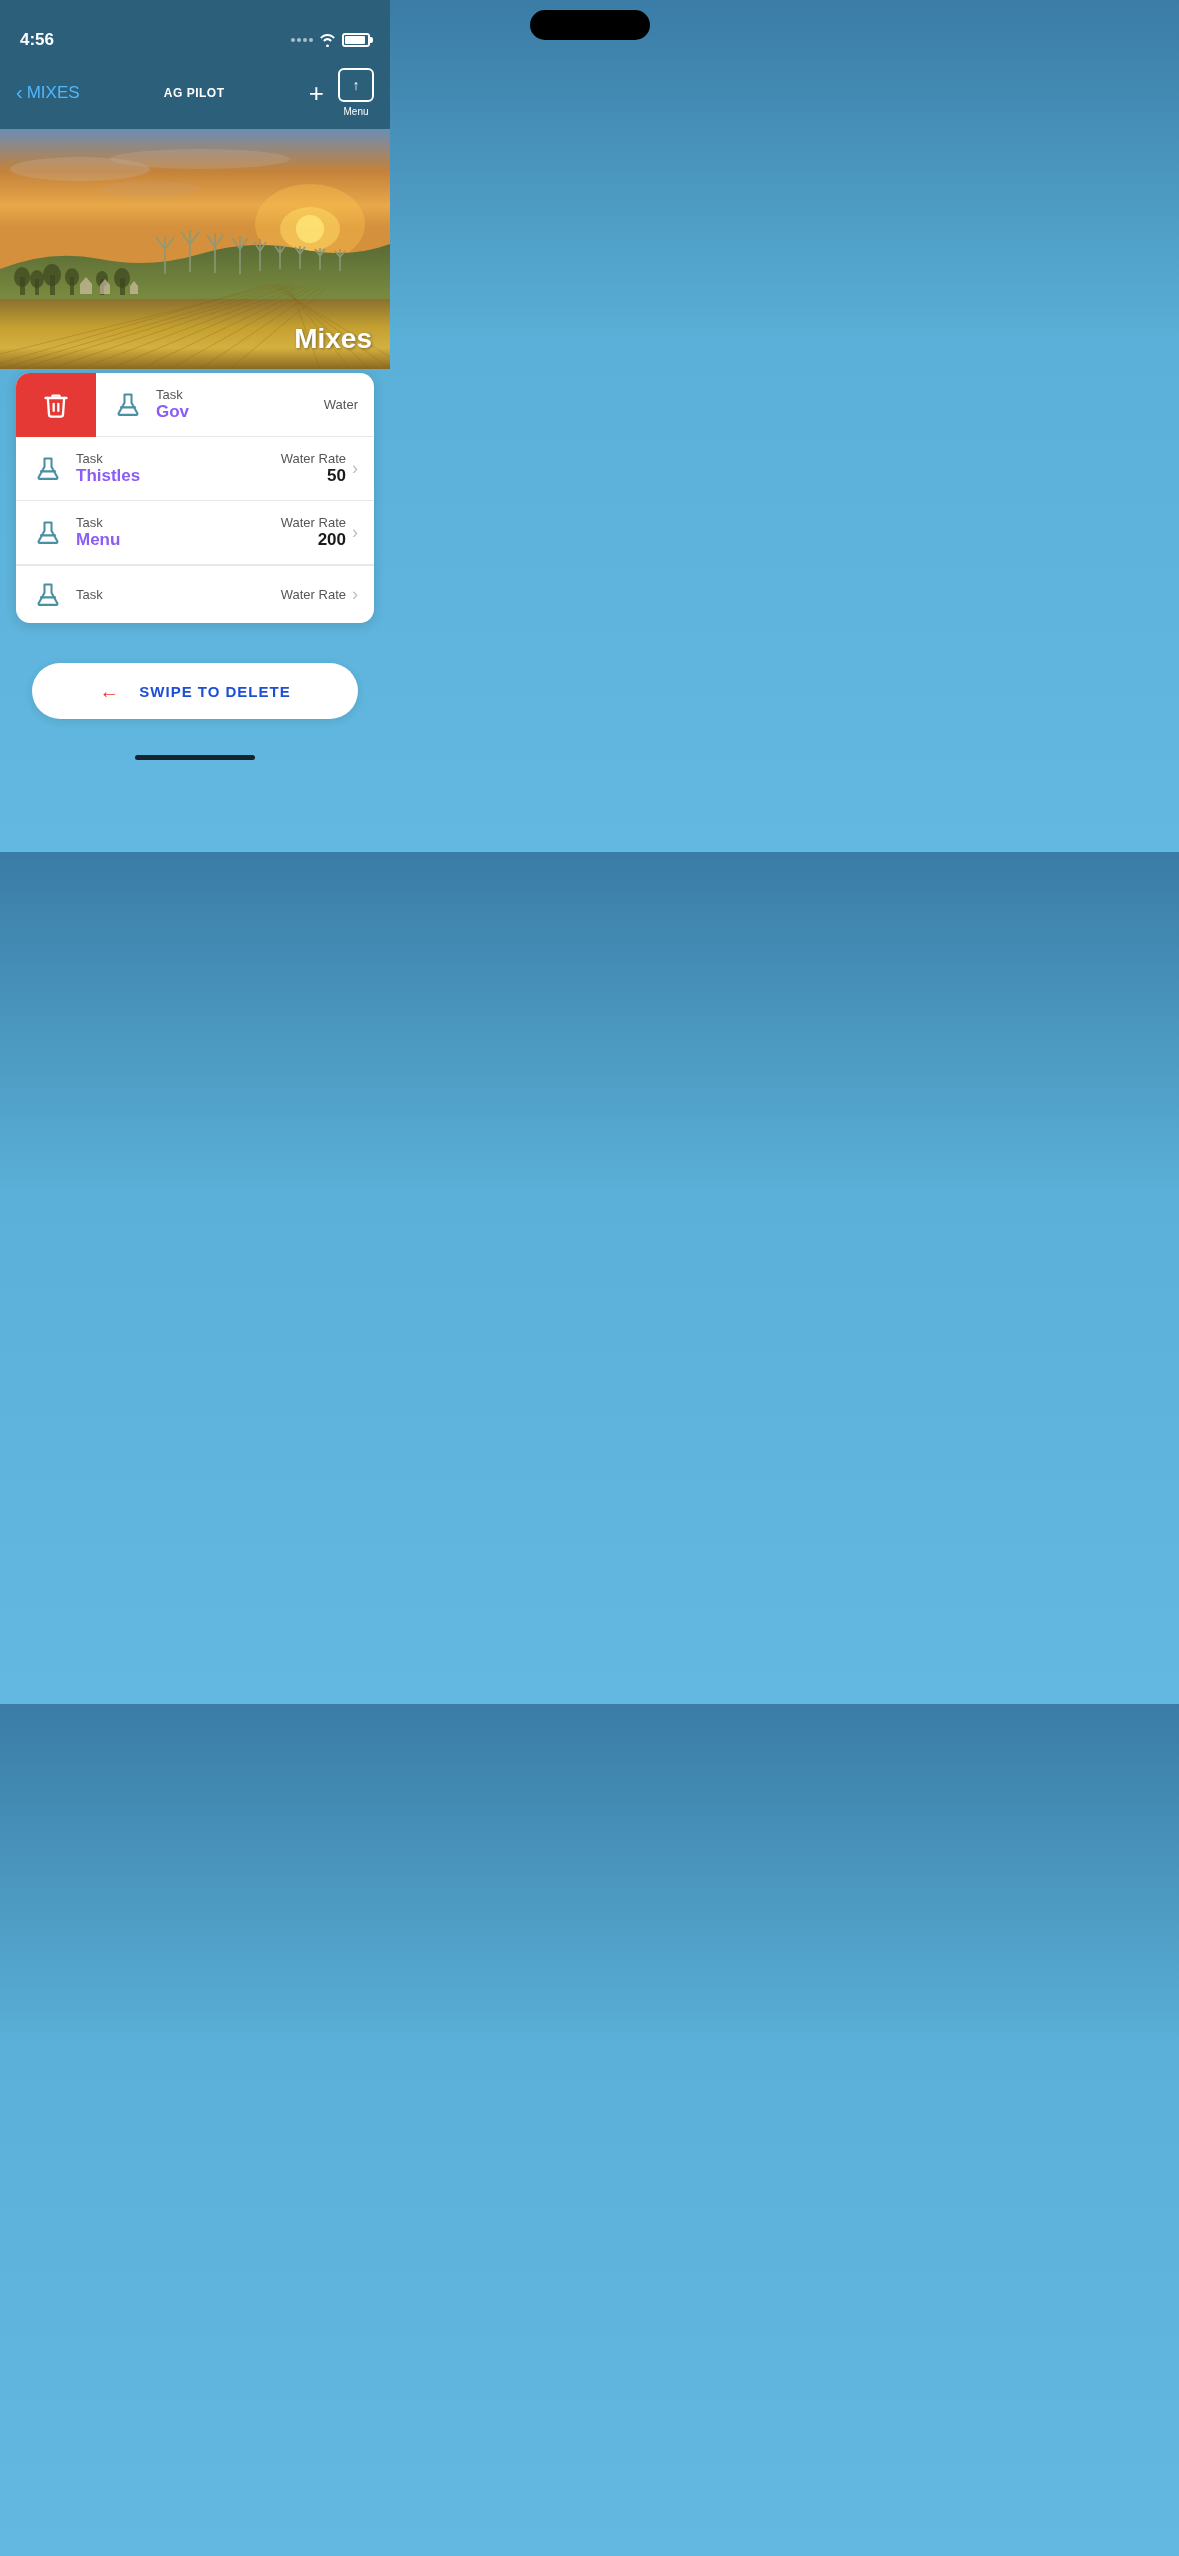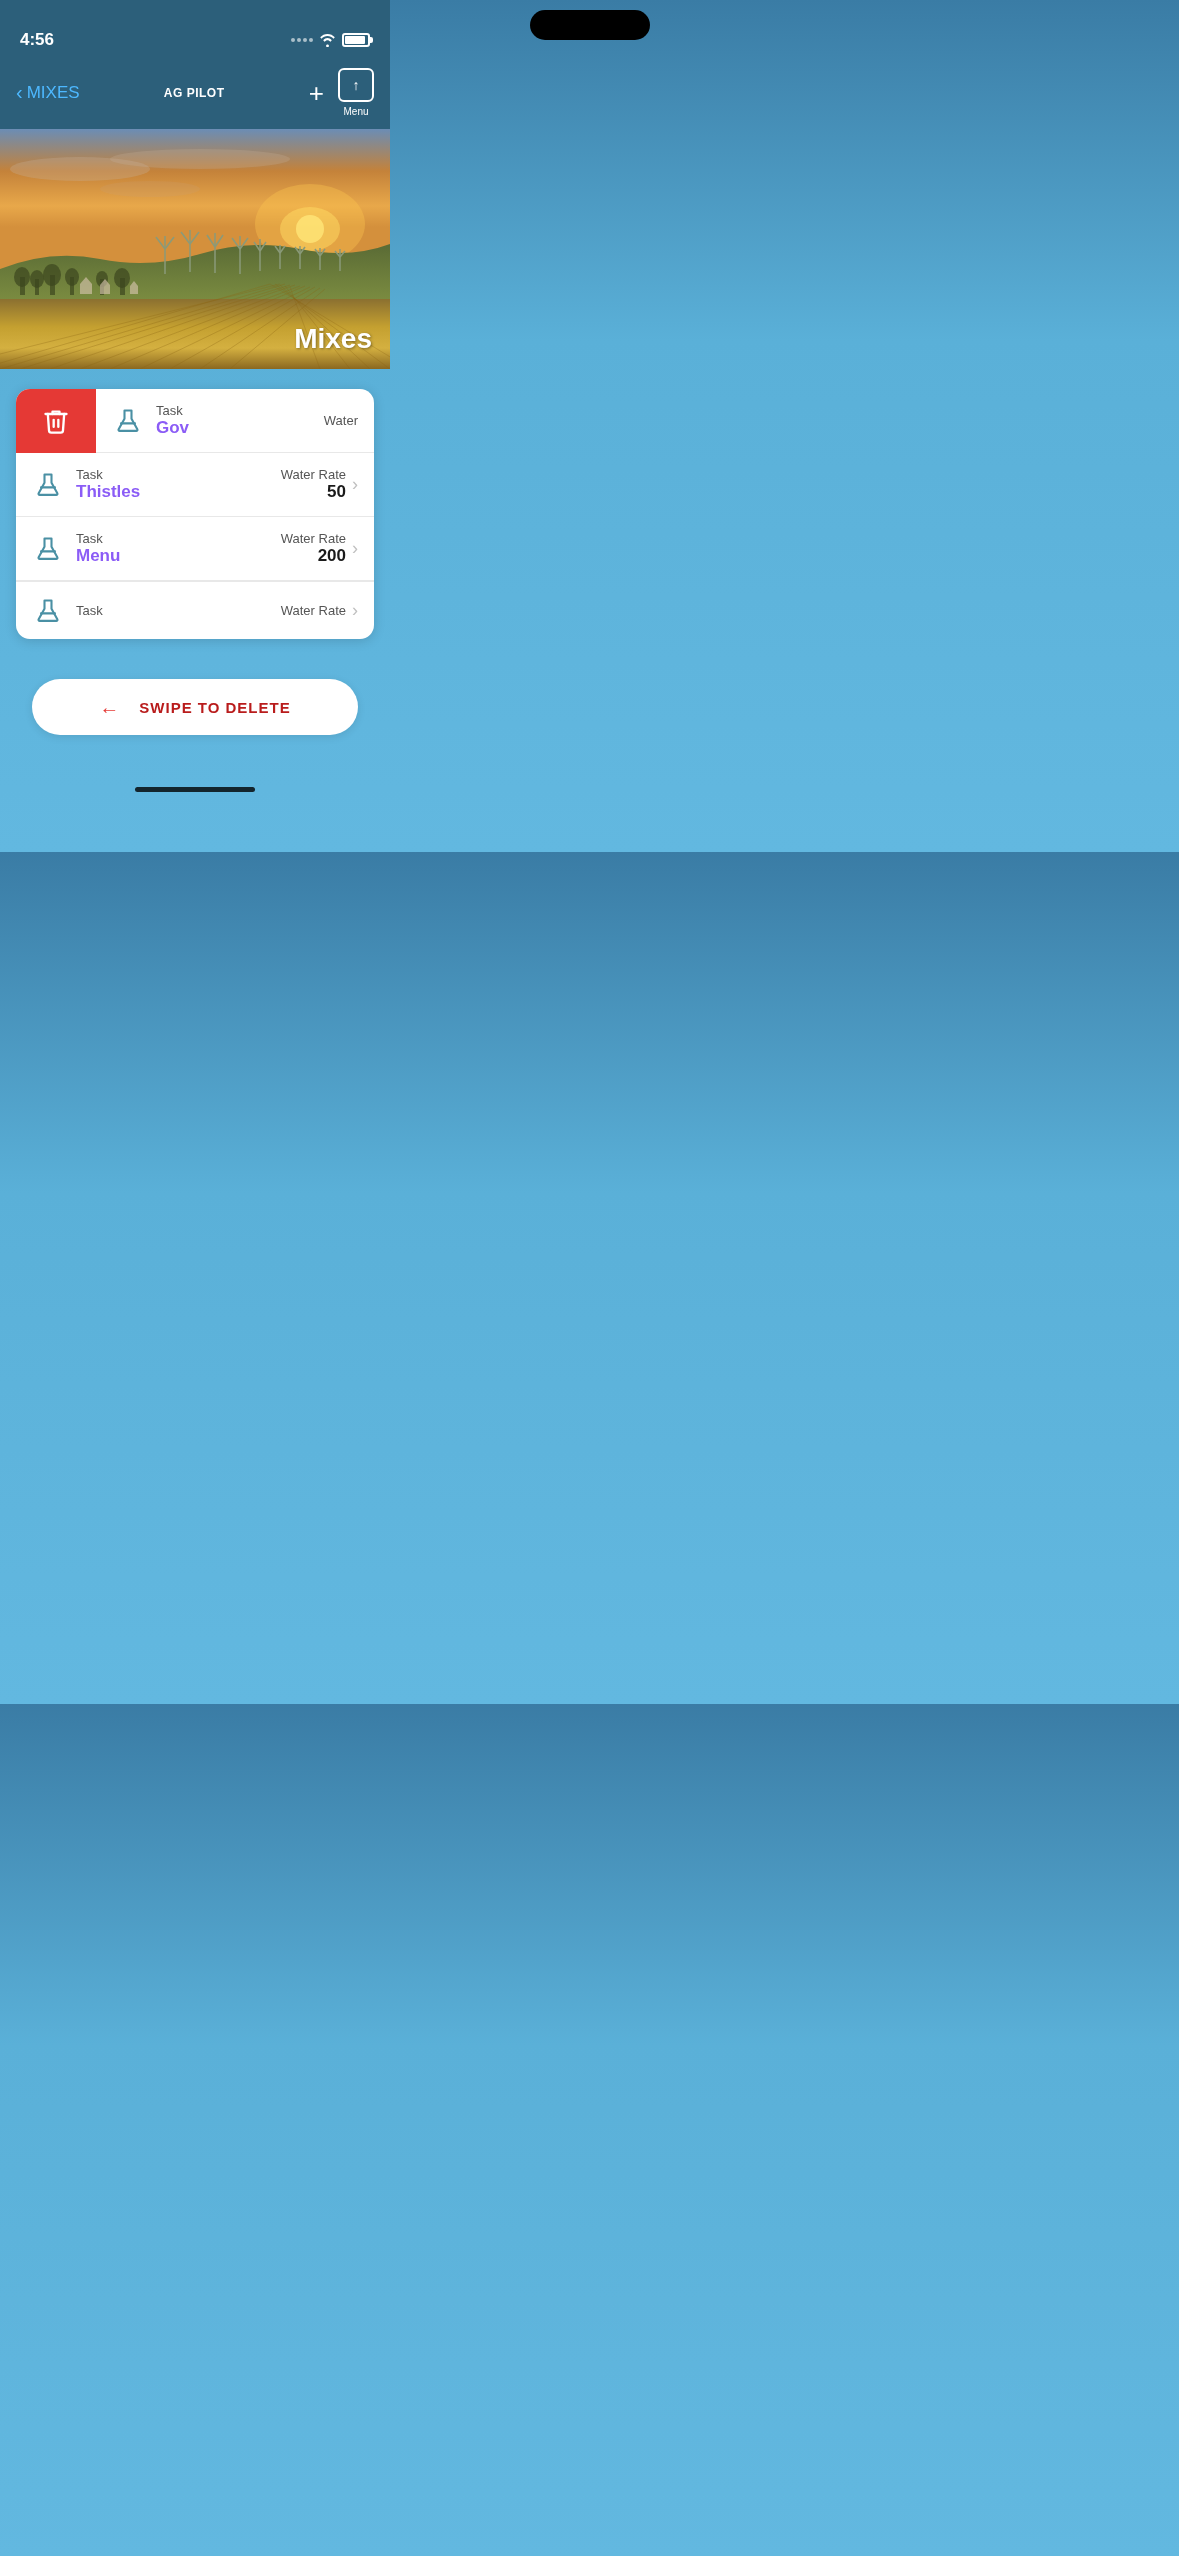--- a/index.html
+++ b/index.html
@@ -190,21 +190,21 @@
       bottom: 14px;
       right: 18px;
       color: white;
       font-size: 28px;
       font-weight: 700;
       text-shadow: 1px 1px 3px rgba(0,0,0,0.4);
     }
 
     
     .content-area {
-      padding: 20px 16px;
+      padding: 4px 16px;
       display: flex;
       flex-direction: column;
       gap: 0;
     }
 
     
     .mixes-card {
       background: white;
       border-radius: 14px;
       overflow: hidden;
@@ -315,21 +315,21 @@
       align-items: center;
       justify-content: center;
       gap: 12px;
       box-shadow: 0 2px 8px rgba(0,0,0,0.1);
     }
     .swipe-arrow {
       color: #e53935;
       font-size: 20px;
     }
     .swipe-text {
-      color: #b91c1c;
+      color: #1d4ed8;
       font-size: 15px;
       font-weight: 700;
       letter-spacing: 1px;
       margin-left: 8px;
     }
 
     
     .home-indicator {
       display: flex;
       justify-content: center;

